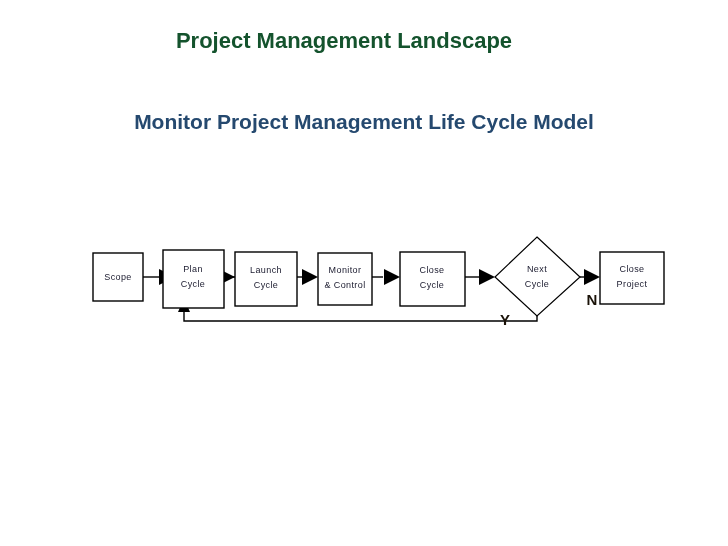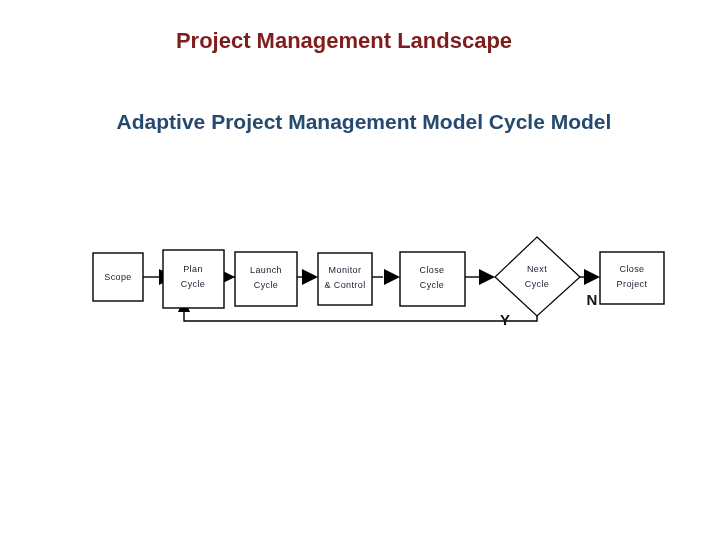--- a/index.html
+++ b/index.html
@@ -23,21 +23,21 @@
   }
   #main-title {
     position: absolute;
     left: 0;
     top: 27px;
     width: 688px;
     text-align: center;
     font-family: "Liberation Sans", sans-serif;
     font-size: 22px;
     font-weight: bold;
-    color: #7f1d1d;
+    color: #14532d;
     letter-spacing: 0px;
     line-height: 28px;
     white-space: nowrap;
   }
   #sub-title {
     position: absolute;
     left: 0;
     top: 108px;
     width: 728px;
     text-align: center;
@@ -95,21 +95,21 @@
     text-anchor: middle;
   }
 </style>
 </head>
 <body>
 
 <div id="slide">
 
   <div id="main-title">Project Management Landscape</div>
 
-  <div id="sub-title">Adaptive Project Management Model Cycle Model</div>
+  <div id="sub-title">Monitor Project Management Life Cycle Model</div>
 
   <div id="diagram-wrap">
     <svg id="flow-svg" width="728" height="546" viewBox="0 0 728 546">
 
       <g>
         <line class="conn-line" x1="143" y1="277" x2="172" y2="277"></line>
         <line class="conn-line" x1="224" y1="277" x2="264" y2="277"></line>
         <line class="conn-line" x1="297" y1="277" x2="310" y2="277"></line>
         <line class="conn-line" x1="372" y1="277" x2="383" y2="277"></line>
         <line class="conn-line" x1="465" y1="277" x2="487" y2="277"></line>

